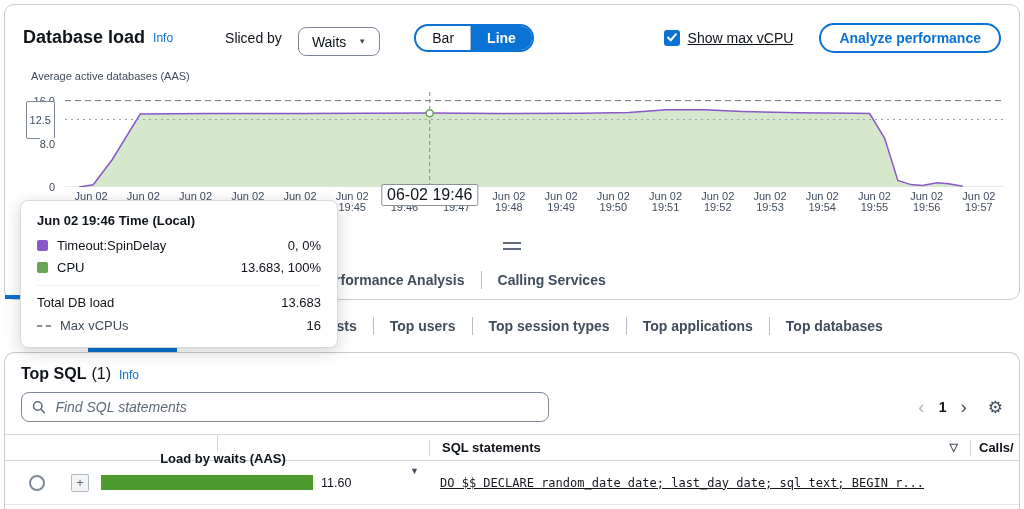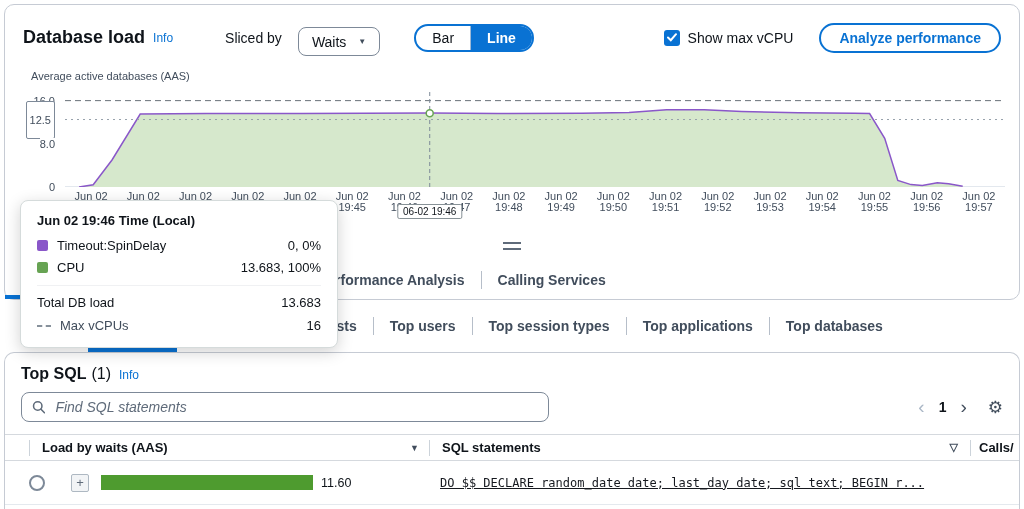--- a/index.html
+++ b/index.html
@@ -21,39 +21,39 @@
     border: 1px solid #7d8998; border-radius: 8px; height: 29px; padding: 9px 13px;
     font-size: 14px; background: #fff; cursor: pointer; margin-top: 8px;
   }
   .caret { font-size: 8px; color: #414d5c; }
   .segmented { margin-left: 34px; display: flex; border: 2px solid #0972d3; border-radius: 17px; overflow: hidden; height: 28px; background:#fff; }
   .seg { display: flex; align-items: center; padding: 0 16px; font-size: 14px; cursor: pointer; }
   .seg-bar { color: #0f141a; border-right: 1px solid #9fb9d6; }
   .seg-line { background: #0972d3; color: #fff; font-weight: 700; }
   .right-controls { margin-left: auto; display: flex; align-items: center; }
   .checkbox { width: 16px; height: 16px; background: #0972d3; border-radius: 3px; display: flex; align-items: center; justify-content: center; cursor: pointer; }
-  .cb-label { margin-left: 8px; font-size: 14px; }
+  .cb-label { margin-left: 8px; font-size: 14px; text-decoration: underline; }
   .analyze-btn {
     margin-left: 26px; height: 30px; border: 2px solid #0972d3; border-radius: 16px;
     color: #0972d3; font-weight: 700; font-size: 14px; padding: 4px 18px;
     background: #fff; display: flex; align-items: center; cursor: pointer;
   }
   .axis-title { margin: 14px 0 0 26px; font-size: 11px; color: #414d5c; }
   .chart-wrap { position: relative; margin-top: 10px; height: 122px; }
   .ylabels { position: absolute; left: 0; top: 0; width: 56px; height: 95px; }
   .ytick { position: absolute; right: 6px; font-size: 11px; color: #414d5c; transform: translateY(-50%); background: #fff; }
   .ytick.boxed { border: 1px solid #7d8998; border-radius: 2px; padding: 12px 3px; }
   .plot { position: absolute; left: 60px; top: 0; width: 940px; height: 95px; border-bottom: 1px solid #e3e8ee; }
   .plot svg { position: absolute; left: 0; top: 0; }
   .xticks { position: absolute; left: 60px; top: 99px; width: 940px; height: 24px; }
   .xtick { position: absolute; transform: translateX(-50%); text-align: center; font-size: 11px; color: #414d5c; line-height: 11px; white-space: nowrap; }
   .hover-label {
     position: absolute; top: 92px; transform: translateX(-50%); z-index: 5;
     background: #fff; border: 1px solid #879196; border-radius: 2px;
-    font-size: 10px; padding: 1px 5px; color: #0f141a; white-space: nowrap; margin-top: 20px;
+    font-size: 16px; padding: 1px 5px; color: #0f141a; white-space: nowrap;
   }
   .handle-row { display: flex; justify-content: center; margin-top: 28px; }
   .handle { width: 18px; height: 8px; border-top: 2px solid #5f6b7a; border-bottom: 2px solid #5f6b7a; cursor: row-resize; }
   .tabs-upper { position: absolute; left: 0; right: 0; bottom: 0; height: 38px; display: flex; align-items: center; }
   .tabs-lower { height: 52px; display: flex; align-items: center; padding-left: 88px; background: #fff; }
   .tab { position: relative; height: 100%; display: flex; align-items: center; padding: 0 16px; font-size: 14px; font-weight: 700; color: #414d5c; white-space: nowrap; cursor: pointer; }
   .tab.active { color: #0972d3; }
   .tab.active::after { content: ""; position: absolute; left: 0; right: 0; bottom: 0; height: 4px; background: #0972d3; }
   .tab-div { width: 1px; height: 18px; background: #b6bec9; flex: none; }
   .card2 {
@@ -67,21 +67,21 @@
   .search-row { display: flex; align-items: center; margin-top: 9px; }
   .search-box { width: 528px; height: 30px; border: 1px solid #7d8998; border-radius: 8px; display: flex; align-items: center; padding: 0 10px; gap: 8px; background: #fff; }
   .search-box input { border: none; outline: none; width: 100%; background: transparent; font-size: 14px; color: #0f141a; font-family: "Liberation Sans", sans-serif; }
   .search-box input::placeholder { font-style: italic; color: #5f6b7a; }
   .pager { margin-left: auto; display: flex; align-items: center; }
   .pg-prev { color: #aab7c6; font-size: 19px; padding: 0 7px; cursor: default; }
   .pg-num { font-size: 14px; font-weight: 700; padding: 0 7px; cursor: pointer; }
   .pg-next { color: #414d5c; font-size: 19px; padding: 0 7px; cursor: pointer; }
   .gear { font-size: 17px; color: #414d5c; margin-left: 14px; cursor: pointer; }
   .table-head { margin-top: 12px; height: 27px; border-top: 1px solid #d5d9de; border-bottom: 1px solid #d5d9de; display: flex; align-items: center; font-size: 13px; font-weight: 700; }
-  .th-load { width: 424px; display: flex; align-items: center; height: 100%; }
+  .th-load { width: 424px; display: flex; align-items: center; height: 100%; flex-direction: column; }
   .th-sql { flex: 1; display: flex; align-items: center; height: 100%; }
   .th-calls { width: 48px; padding-left: 8px; white-space: nowrap; overflow: hidden; }
   .sp24 { width: 24px; flex: none; }
   .vdiv { width: 1px; height: 16px; background: #ccd3da; flex: none; }
   .th-label { margin-left: 12px; }
   .sort-caret { margin-left: auto; margin-right: 10px; font-size: 9px; color: #414d5c; cursor: pointer; }
   .filter-caret { margin-left: auto; margin-right: 12px; font-size: 11px; color: #414d5c; cursor: pointer; }
   .data-row { height: 44px; display: flex; align-items: center; border-bottom: 1px solid #e4e9ee; }
   .dr-load { width: 424px; display: flex; align-items: center; }
   .radio { width: 16px; height: 16px; border: 2px solid #7d8998; border-radius: 50%; margin-left: 24px; flex: none; background: #fff; cursor: pointer; }

